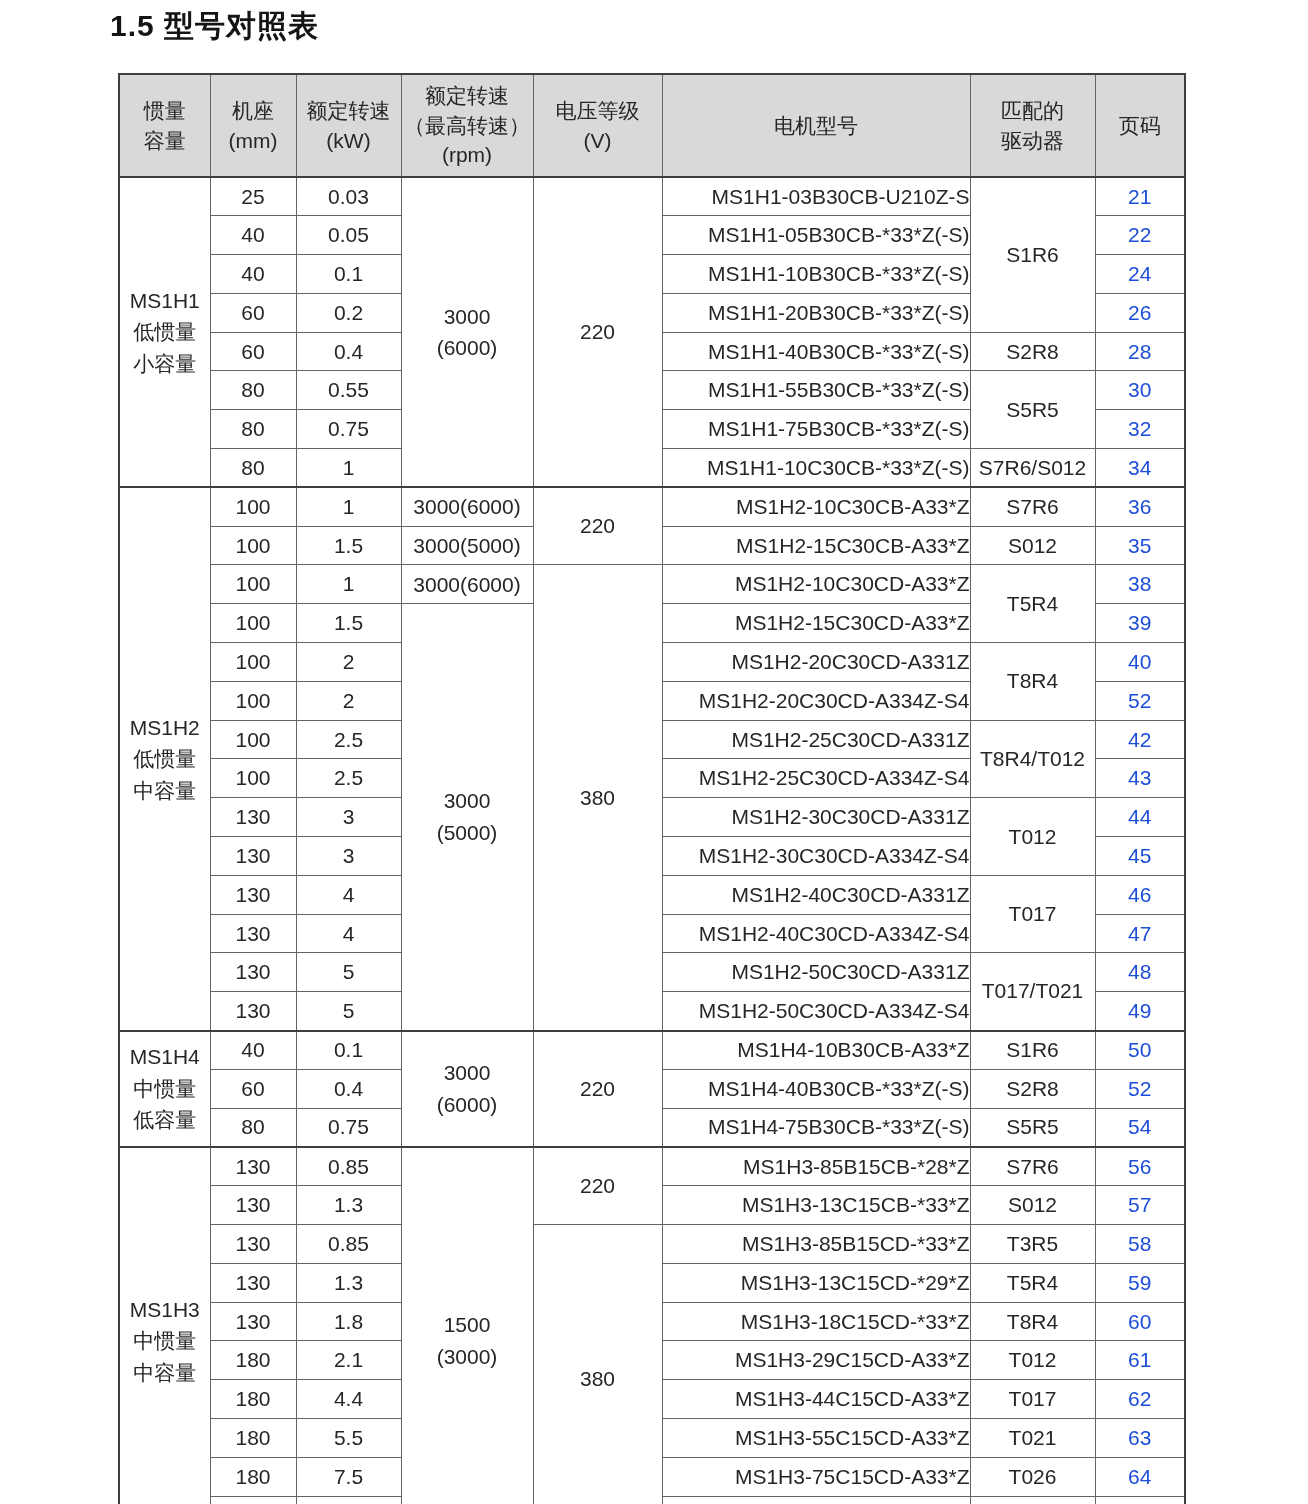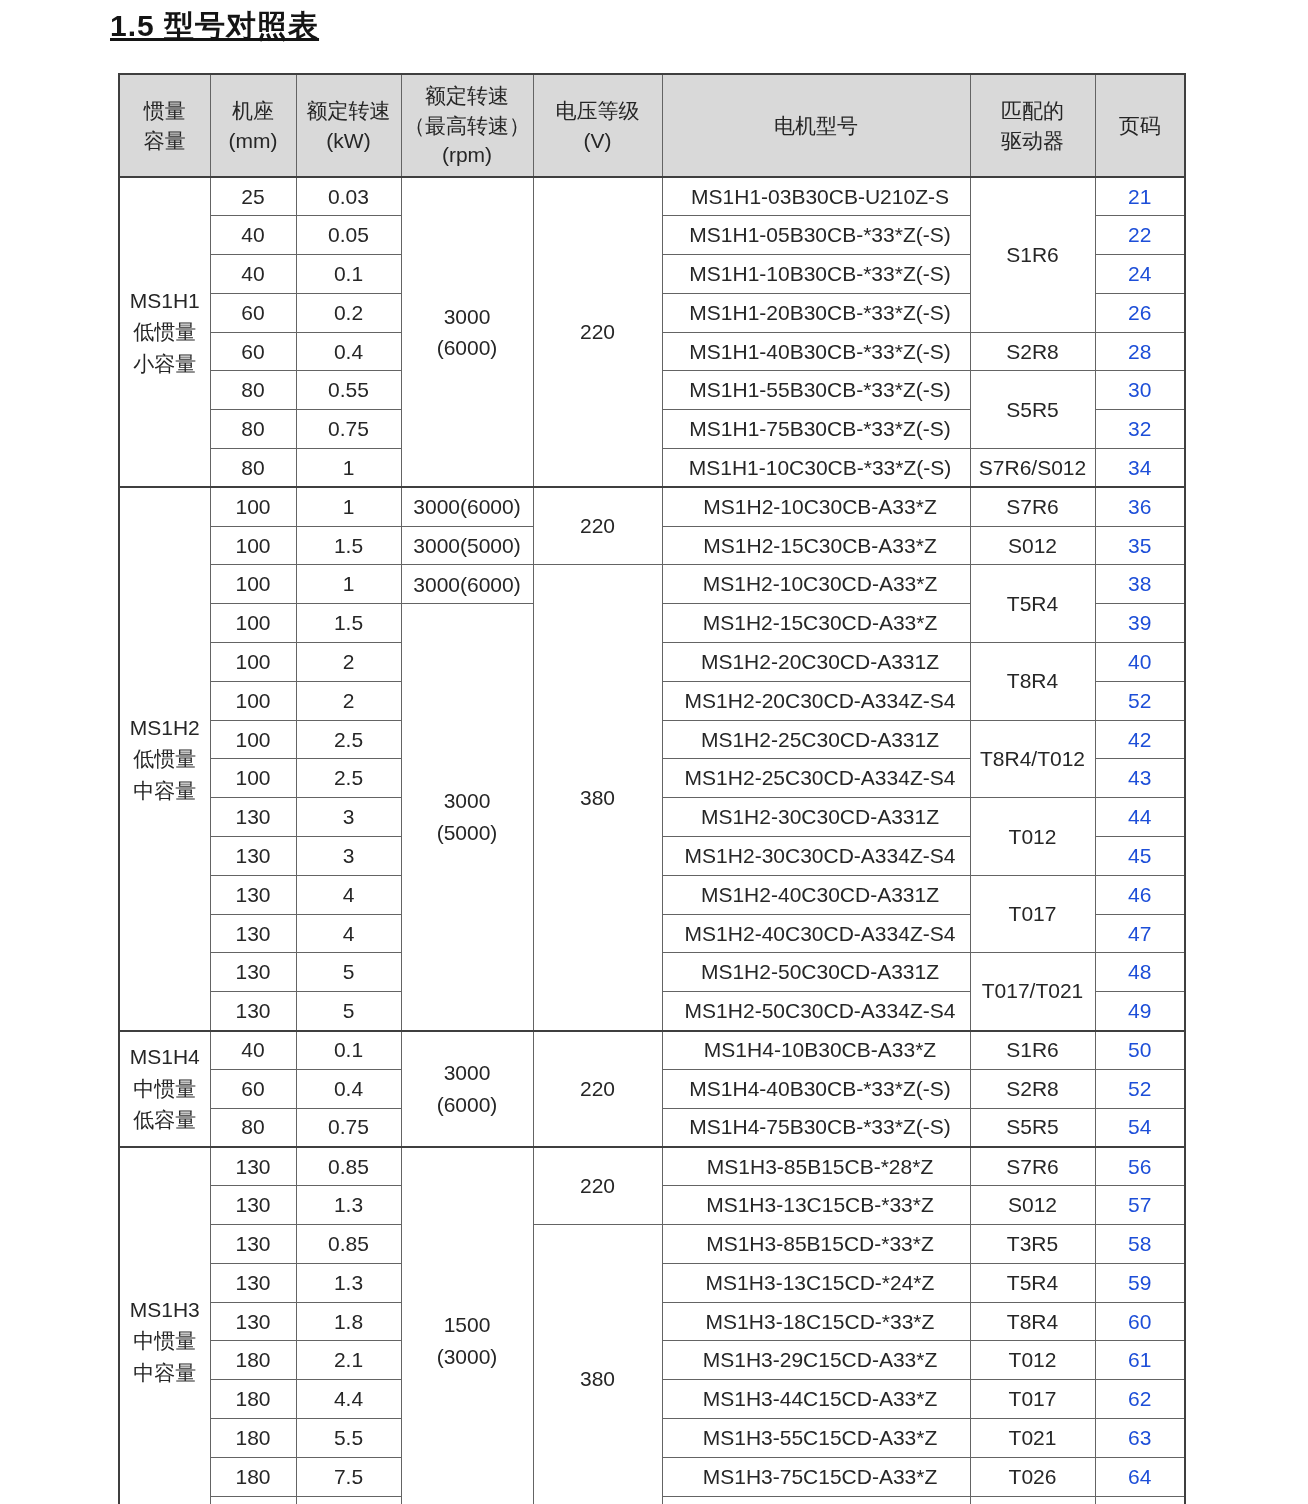--- a/index.html
+++ b/index.html
@@ -6,21 +6,20 @@
   body{
     width:1308px;height:1504px;overflow:hidden;background:#ffffff;
     font-family:"Liberation Sans","DejaVu Sans",sans-serif;
     color:#262626;
   }
   .page{position:relative;width:1308px;height:1504px;overflow:hidden;background:#fff;}
   .doc-title{
     margin:6px 0 0 110px;
     font-size:30px;font-weight:bold;color:#141414;
     letter-spacing:1px;
-    text-decoration:underline;
   }
   table.model-table{
     margin:26px 0 0 118px;
     border-collapse:collapse;
     table-layout:fixed;
     width:1066px;
     border:2px solid #3f3f3f;
   }
   col.col-inertia{width:91px;}
   col.col-frame{width:86px;}
@@ -41,21 +40,21 @@
   }
   thead th{
     background:#d9d9d9;
     height:101px;
     font-weight:normal;
     line-height:1.42;
     border-bottom:2px solid #3f3f3f;
   }
   tbody tr{height:38.8px;}
   td.sec-top{border-top:2px solid #3f3f3f;margin-left:18px;}
-  td.col-model{text-align:center;padding-left:8px;}
+  td.col-model{text-align:right;padding-left:8px;}
   td.col-page{color:#1d4ed8;}
   td.col-inertia,td.col-speed{line-height:1.5;}
 </style>
 </head>
 <body>
 
 <div class="page">
   <h1 class="doc-title">1.5 型号对照表</h1>
 
   <table class="model-table">
@@ -300,21 +299,21 @@
           <td class="cell col-frame">130</td>
           <td class="cell col-power">0.85</td>
           <td class="cell col-voltage" rowspan="8">380</td>
           <td class="cell col-model">MS1H3-85B15CD-*33*Z</td>
           <td class="cell col-drive">T3R5</td>
           <td class="cell col-page">58</td>
         </tr>
         <tr>
           <td class="cell col-frame">130</td>
           <td class="cell col-power">1.3</td>
-          <td class="cell col-model">MS1H3-13C15CD-*24*Z</td>
+          <td class="cell col-model">MS1H3-13C15CD-*29*Z</td>
           <td class="cell col-drive">T5R4</td>
           <td class="cell col-page">59</td>
         </tr>
         <tr>
           <td class="cell col-frame">130</td>
           <td class="cell col-power">1.8</td>
           <td class="cell col-model">MS1H3-18C15CD-*33*Z</td>
           <td class="cell col-drive">T8R4</td>
           <td class="cell col-page">60</td>
         </tr>

